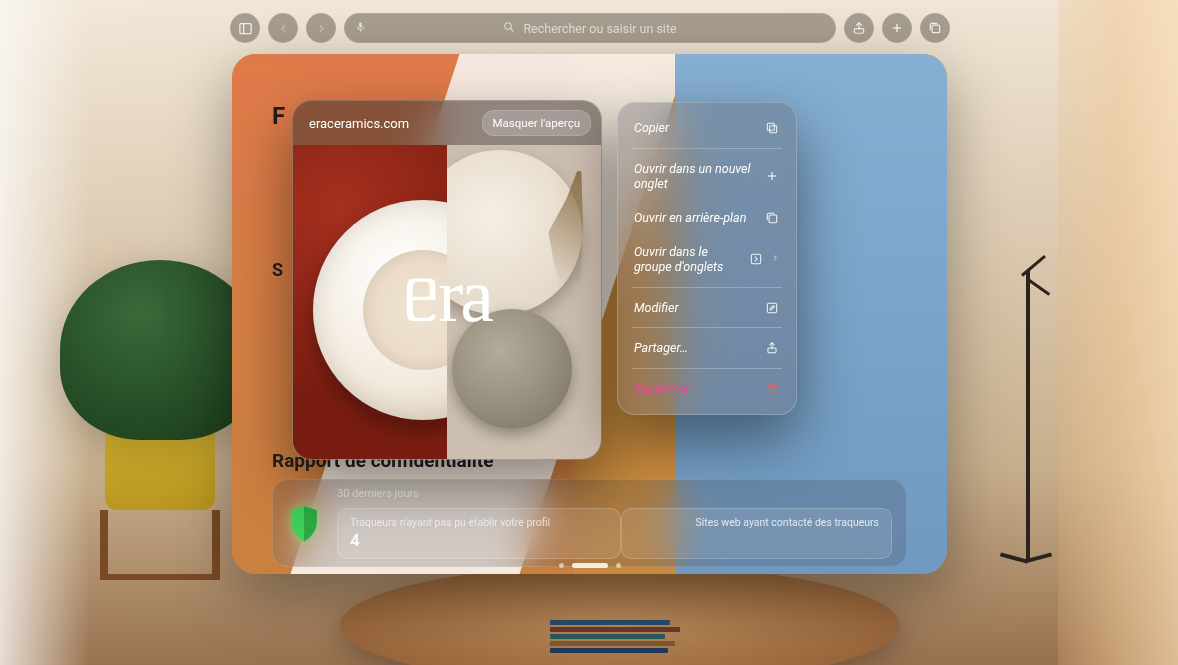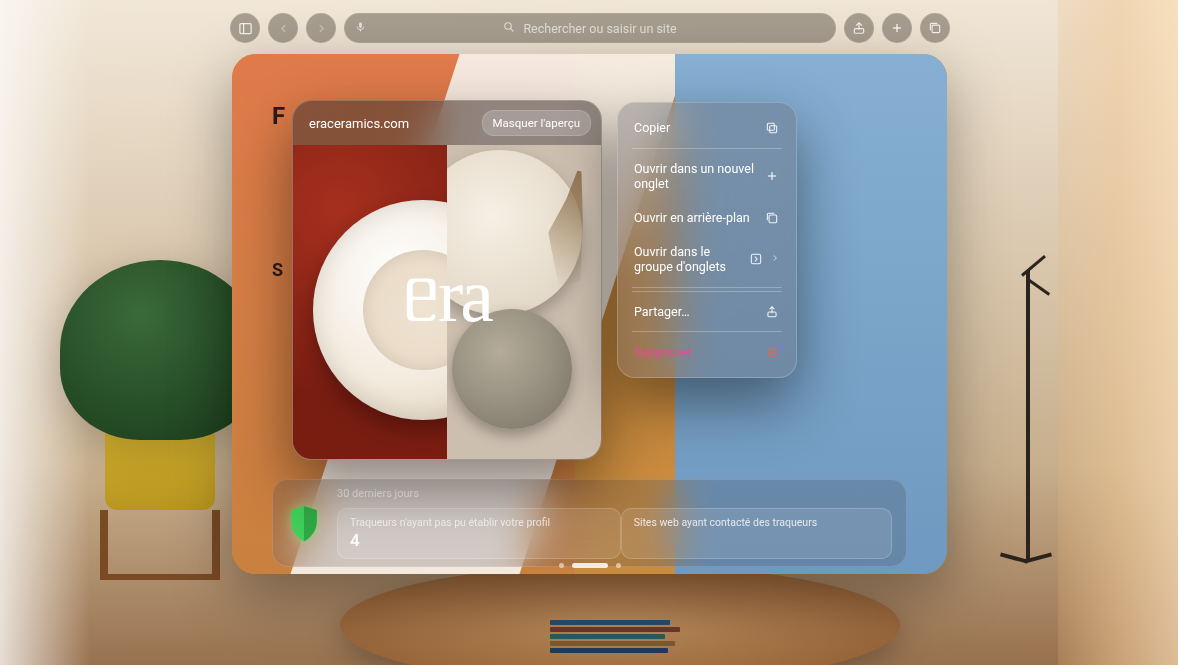--- a/index.html
+++ b/index.html
@@ -206,21 +206,21 @@
     background: rgba(100,100,110,0.38);
     backdrop-filter: blur(24px);
     box-shadow: 0 25px 60px rgba(0,0,0,0.45);
     border:0.5px solid rgba(255,255,255,0.2);
   }
   .menu-item {
     display:flex; align-items:center; justify-content:space-between;
     padding: 9px 10px; color:#fff; font-size:12.5px; border-radius:10px;
     gap:10px;
   }
-  .menu-item .lbl { flex:1; line-height:1.25; }
+  .menu-item .lbl { flex:1; line-height:1.25;font-style:italic; }
   .menu-item .ic { width:16px; display:flex; justify-content:center; color:rgba(255,255,255,0.9);}
   .menu-item.has-sub .chev { color:rgba(255,255,255,0.55); margin-left:-4px;}
   .menu-sep {
     height:1px; margin:3px 8px; background:rgba(255,255,255,0.25);
   }
   .menu-item.destructive { color:#ec4899; }
   .menu-item.destructive .ic { color:#ff5a4a; }
 
   .pass-through { pointer-events:none; }
 </style>
@@ -305,36 +305,37 @@
   </span>
 </div>
 
 <div class="browser-body">
   <div class="stripe-orange"></div>
   <div class="stripe-white"></div>
   <div class="stripe-blue"></div>
   <div class="heading-behind">F</div>
   <div class="sub-behind">S</div>
 
+  <div class="privacy-heading">Rapport de confidentialité</div>
 
   <div class="privacy-card">
     <div class="shield-icon">
       <svg width="34" height="40" viewBox="0 0 24 28">
           <path d="M12 2 L21 5 V13 C21 20 16 25 12 27 C8 25 3 20 3 13 V5 Z" fill="#3fd25a"></path>
           <path d="M12 2 L21 5 V13 C21 20 16 25 12 27 V2 Z" fill="#2faa45"></path>
         </svg>
     </div>
     <div class="privacy-col" style="flex:1;">
       <div class="privacy-period">30 derniers jours</div>
       <div style="display:flex; gap:0;">
         <div class="metric-box" style="flex:1.05;">
           <div class="lbl">Traqueurs n'ayant pas pu établir votre profil</div>
           <div class="val">4</div>
         </div>
-        <div class="metric-box" style="flex:1;">
+        <div class="metric-box" style="flex:1;text-align:right;">
           <div class="lbl">Sites web ayant contacté des traqueurs</div>
         </div>
       </div>
     </div>
   </div>
 
   <div class="page-indicator">
     <span class="dot"></span>
     <span class="bar"></span>
     <span class="dot"></span>
@@ -395,20 +396,29 @@
         <svg width="14" height="14" viewBox="0 0 24 24" fill="none" stroke="currentColor" stroke-width="1.8">
           <rect x="4" y="4" width="16" height="16" rx="3"></rect>
           <polyline points="10 8 14 12 10 16"></polyline>
         </svg>
       </span>
     <span class="chev"><svg width="10" height="12" viewBox="0 0 24 24" fill="none" stroke="currentColor" stroke-width="2.5">
           <polyline points="9 6 15 12 9 18"></polyline>
         </svg></span>
   </div>
   <div class="menu-sep"></div>
+  <div class="menu-item">
+    <span class="lbl">Modifier</span>
+    <span class="ic">
+        <svg width="14" height="14" viewBox="0 0 24 24" fill="none" stroke="currentColor" stroke-width="1.8">
+          <rect x="4" y="4" width="16" height="16" rx="3"></rect>
+          <path d="M14 8l2 2-5 5H9v-2l5-5z"></path>
+        </svg>
+      </span>
+  </div>
   <div class="menu-sep"></div>
   <div class="menu-item">
     <span class="lbl">Partager…</span>
     <span class="ic">
         <svg width="14" height="14" viewBox="0 0 24 24" fill="none" stroke="currentColor" stroke-width="1.8">
           <path d="M12 3v11"></path>
           <polyline points="8 7 12 3 16 7"></polyline>
           <rect x="5" y="12" width="14" height="8" rx="2"></rect>
         </svg>
       </span>

